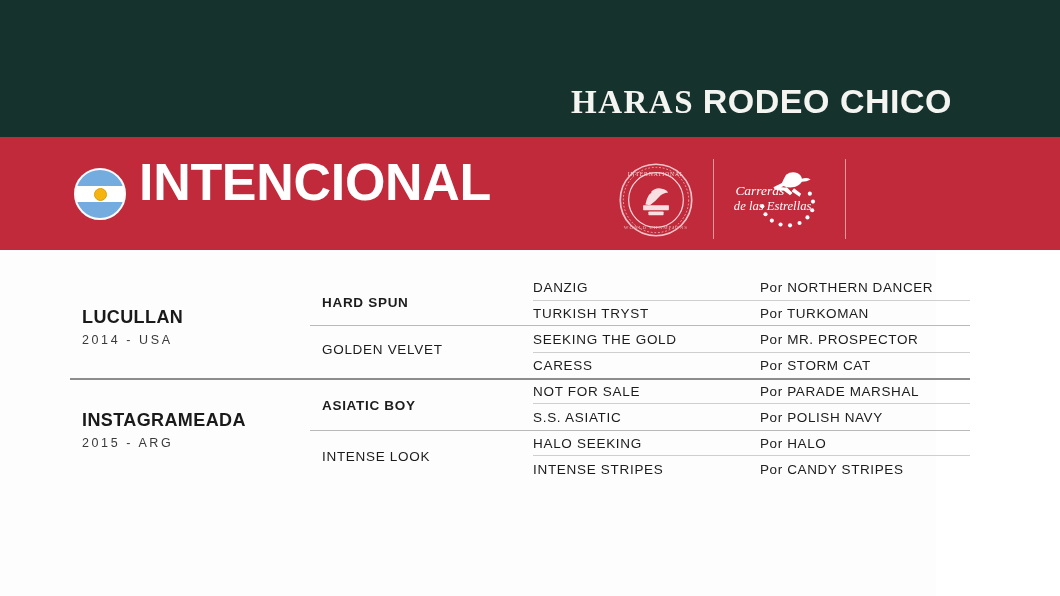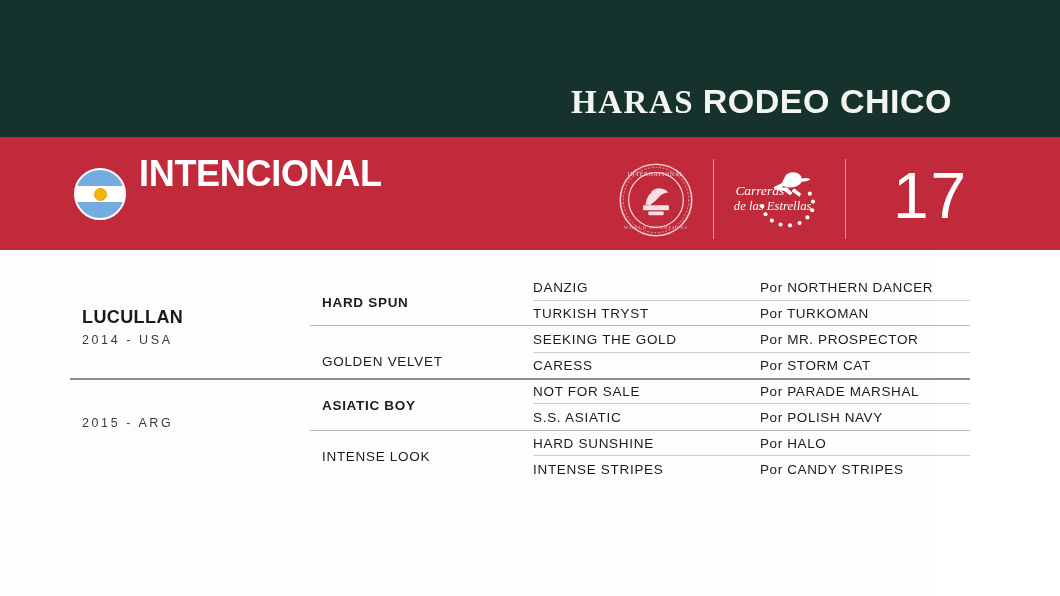--- a/index.html
+++ b/index.html
@@ -91,21 +91,21 @@
     border-radius: 50%;
     background: #f6b40e;
     border: 1px solid #d8a00c;
   }
 
   .horse-name {
     position: absolute;
     left: 139px;
     top: 156px;
     color: #ffffff;
-    font-size: 36px;
+    font-size: 52px;
     font-weight: 700;
     letter-spacing: -0.3px;
     line-height: 1;
     white-space: nowrap;
   }
   .horse-meta {
     position: absolute;
     left: 141px;
     top: 201px;
     color: #f0dcdf;
@@ -196,21 +196,21 @@
     left: 322px;
     width: 200px;
     font-size: 13.5px;
     color: #1c1c1c;
     letter-spacing: 0.7px;
     white-space: nowrap;
   }
   .gen2.b { font-weight: 700; }
   .gen2.r { font-weight: 400; }
   .gen2.g1r1 { top: 45px; }
-  .gen2.g1r2 { top: 104px; }
+  .gen2.g1r2 { top: 92px; }
   .gen2.g2r1 { top: 148px; }
   .gen2.g2r2 { top: 199px; }
 
   
   .gen3 {
     position: absolute;
     left: 533px;
     width: 215px;
     font-size: 13.5px;
     color: #1c1c1c;
@@ -320,53 +320,53 @@
         <circle cx="67" cy="79" r="2.6"></circle>
           <circle cx="56" cy="74" r="2.6"></circle>
         <circle cx="48" cy="66" r="2.6"></circle>
           <circle cx="44" cy="56" r="2.6"></circle>
       </g>
       <text x="10" y="42" font-size="17" font-style="italic" font-family="Liberation Serif, serif" fill="#ffffff">Carreras</text>
       <text x="8" y="60" font-size="16" font-style="italic" font-family="Liberation Serif, serif" fill="#ffffff">de las Estrellas</text>
     </svg>
   </div>
 
-  <div class="entry-number">17</div>
 
   <div class="pedigree">
 
     <div class="hr light s3 r0" style="top:50px"></div>
     <div class="hr s2" style="top:75px"></div>
     <div class="hr light s3" style="top:102px"></div>
     <div class="hr dark s1" style="top:128px"></div>
     <div class="hr light s3" style="top:153px"></div>
     <div class="hr s2" style="top:180px"></div>
     <div class="hr light s3" style="top:205px"></div>
 
     <div class="gen1 sire">
       <div class="nm">LUCULLAN</div>
       <div class="sub">2014 - USA</div>
     </div>
 
     <div class="gen1 dam">
+      <div class="nm">INSTAGRAMEADA</div>
       <div class="sub">2015 - ARG</div>
     </div>
 
     <div class="gen2 b g1r1">HARD SPUN</div>
     <div class="gen2 r g1r2">GOLDEN VELVET</div>
     <div class="gen2 b g2r1">ASIATIC BOY</div>
     <div class="gen2 r g2r2">INTENSE LOOK</div>
 
     <div class="gen3 b r0">DANZIG</div>
     <div class="gen3 r r1">TURKISH TRYST</div>
     <div class="gen3 b r2">SEEKING THE GOLD</div>
     <div class="gen3 r r3">CARESS</div>
     <div class="gen3 b r4">NOT FOR SALE</div>
     <div class="gen3 r r5">S.S. ASIATIC</div>
-    <div class="gen3 b r6">HARD SUNSHINE</div>
+    <div class="gen3 b r6">HALO SEEKING</div>
     <div class="gen3 r r7">INTENSE STRIPES</div>
 
     <div class="gen4 r0">
       <span class="por">Por</span>
       <span>NORTHERN DANCER</span>
     </div>
     <div class="gen4 r1">
       <span class="por">Por</span>
       <span>TURKOMAN</span>
     </div>

